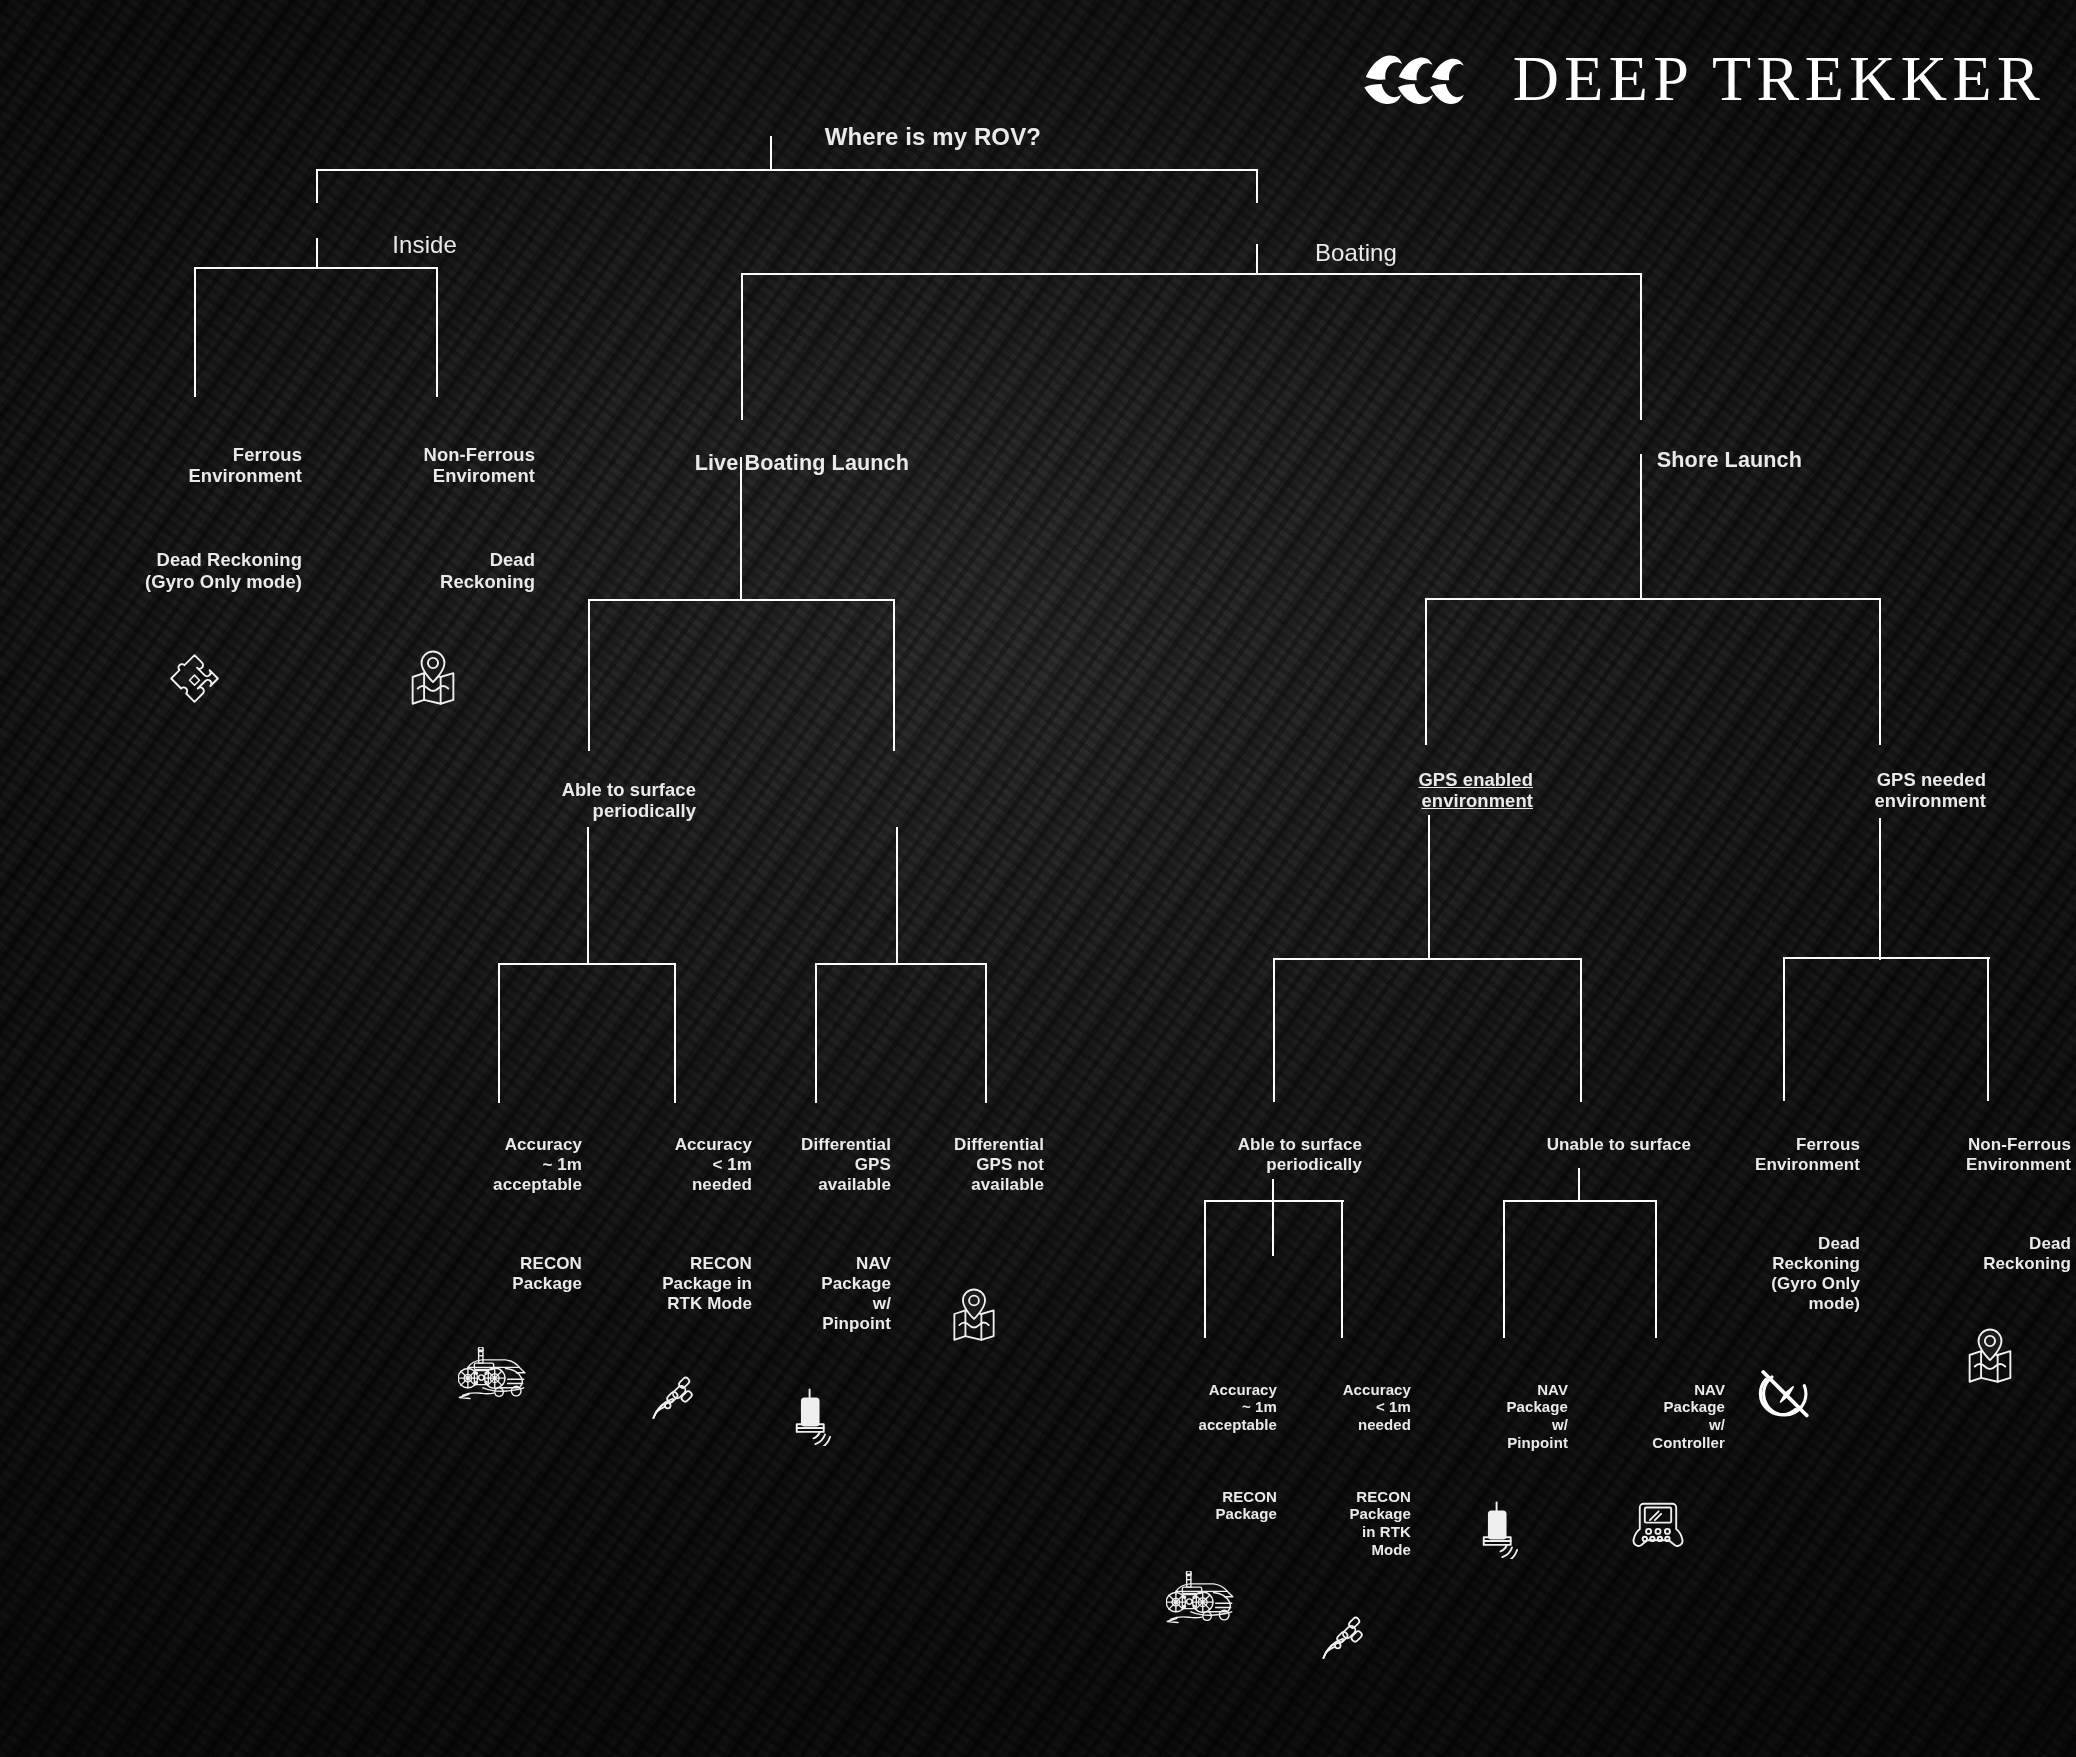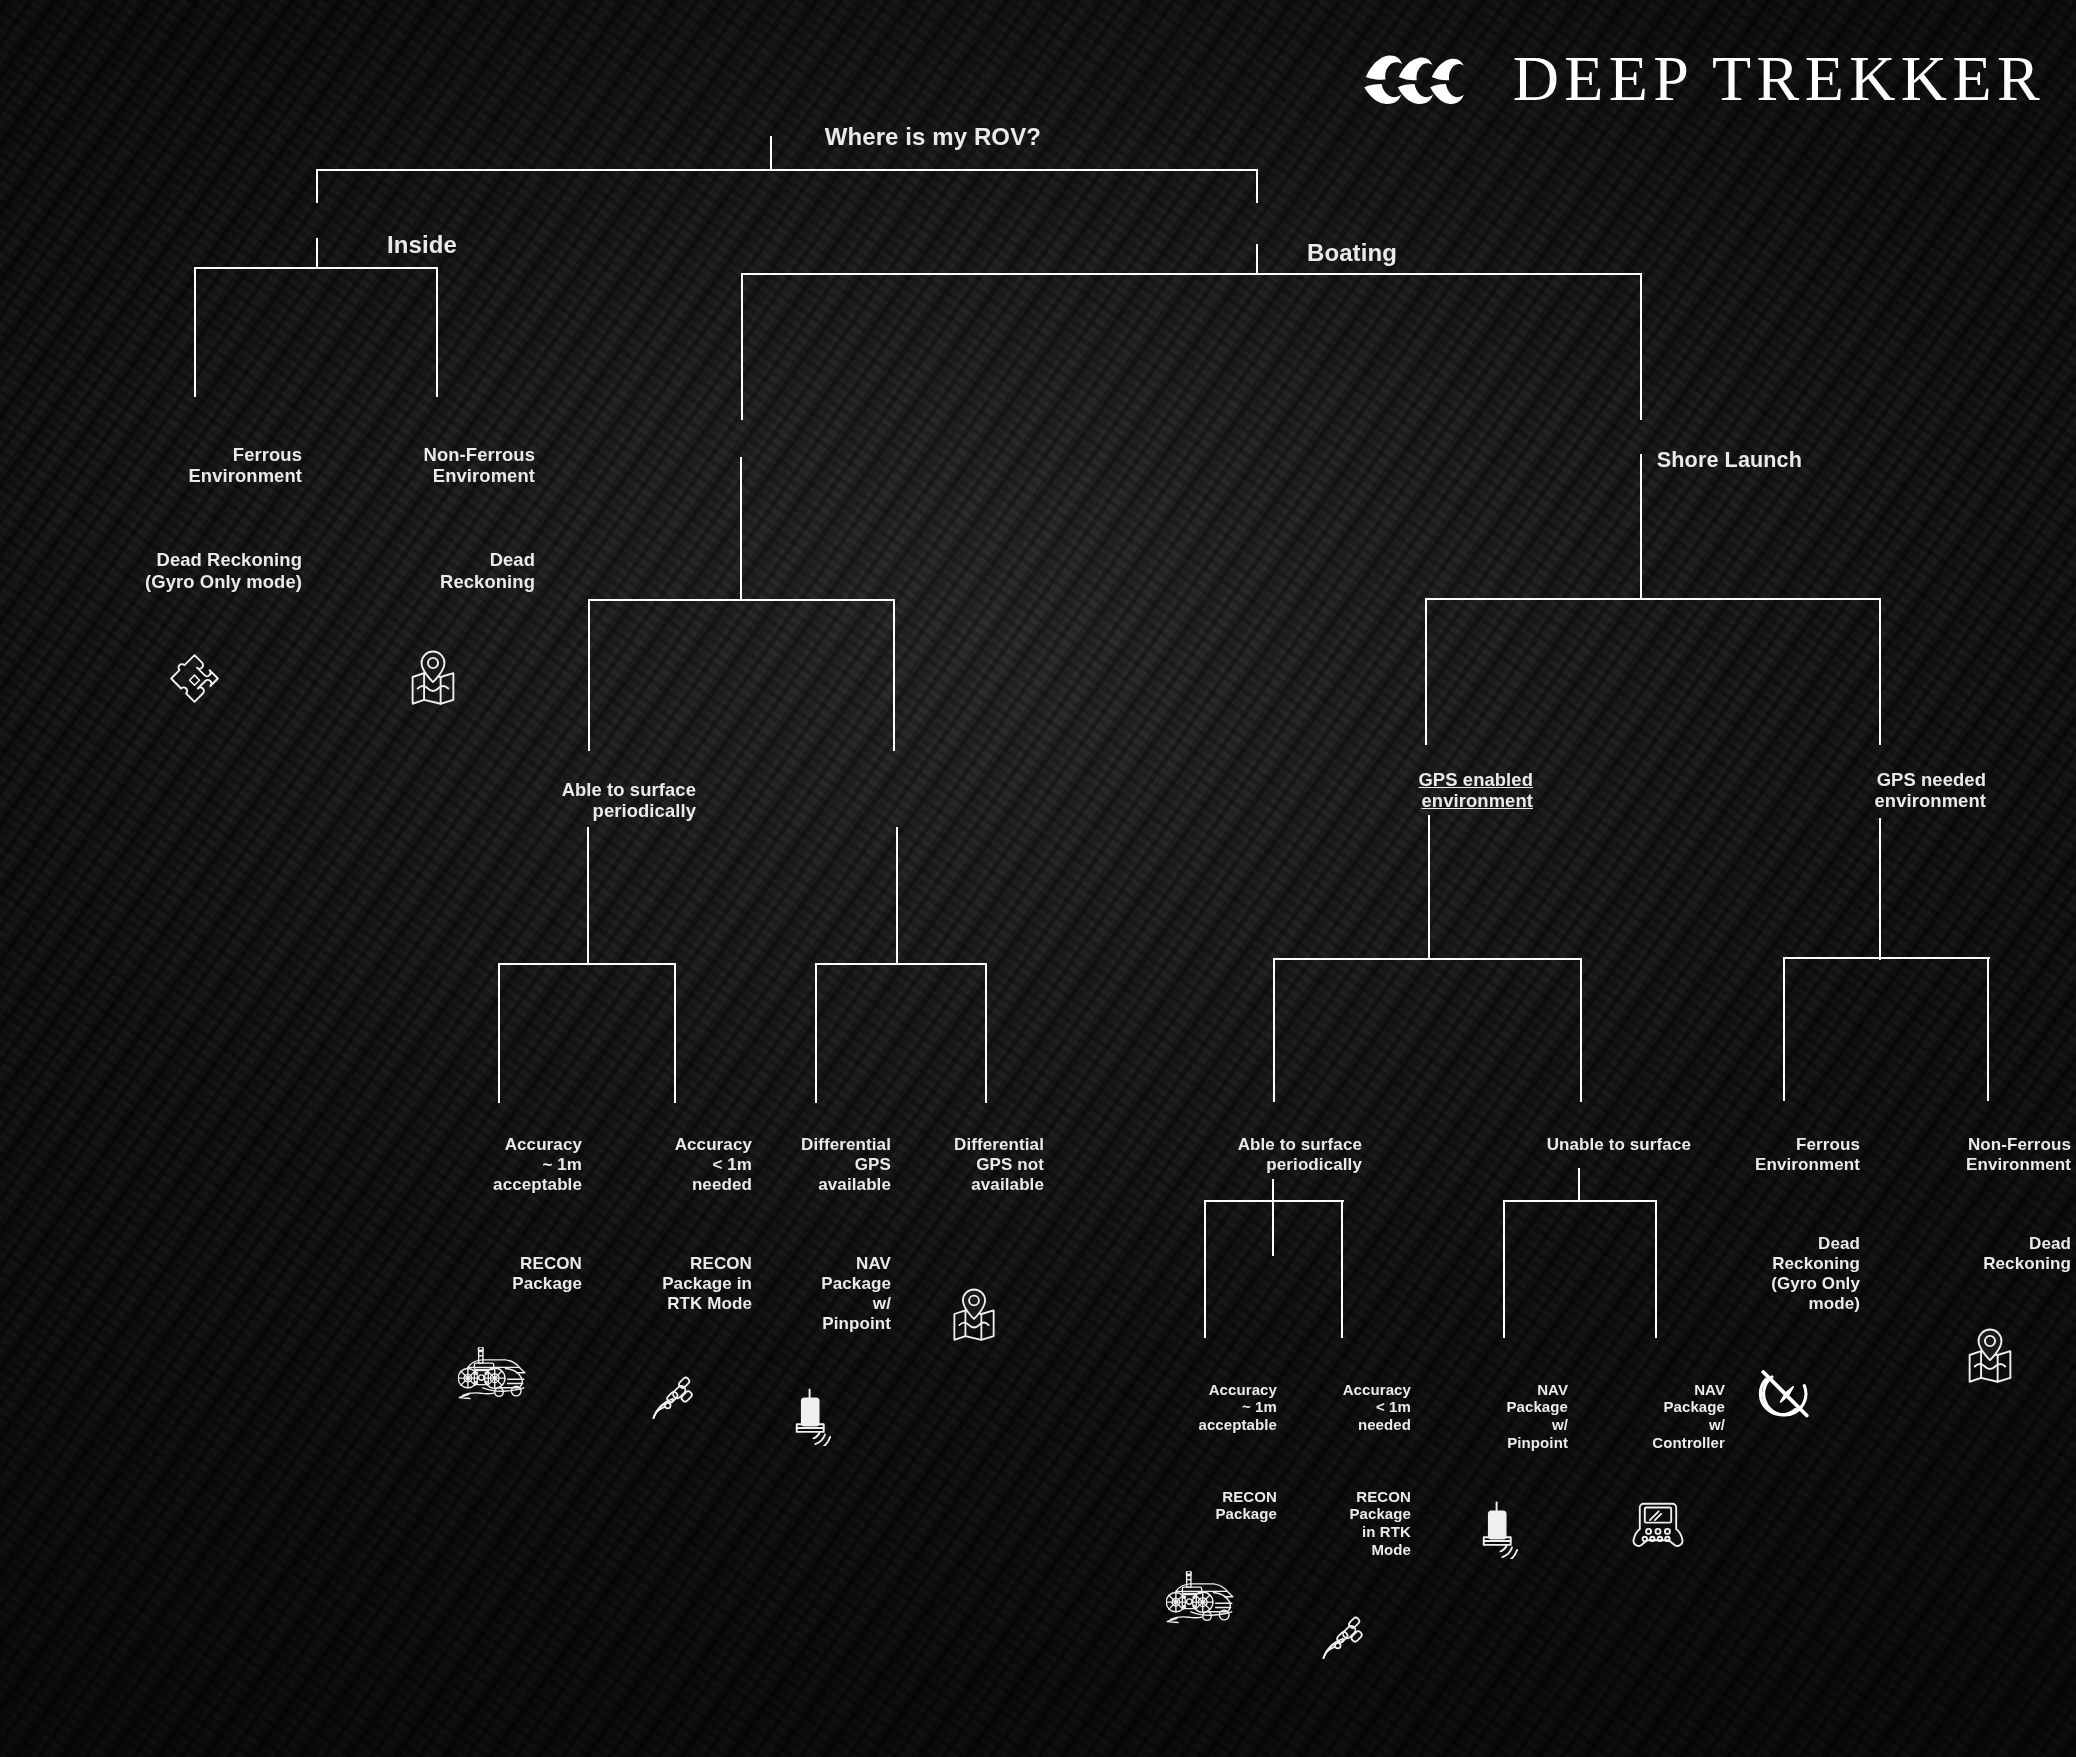--- a/index.html
+++ b/index.html
@@ -74,21 +74,21 @@
     position: absolute;
     text-align: right;
     color: #eaeaea;
     line-height: 1.18;
     letter-spacing: 0.1px;
     white-space: pre-line;
   }
   .node .title { font-weight: 700; }
 
   .lvl-root  { font-size: 24px; font-weight: 700; }
-  .lvl-1     { font-size: 24px; font-weight: 700; }
+  .lvl-1     { font-size: 24px; font-weight: 400; }
   .lvl-2     { font-size: 21.6px; font-weight: 700; }
   .lvl-3     { font-size: 18.4px; font-weight: 700; }
   .lvl-4     { font-size: 17px; font-weight: 700; }
   .lvl-5     { font-size: 15px; font-weight: 700; }
 
   .answer { font-weight: 700; }
 
   .gap-lg { height: 18.4px; }
   .gap-sm { height: 13px; }
 
@@ -188,20 +188,23 @@
         <circle cx="40" cy="22" r="8"></circle>
       </svg>
     </div>
   </div>
 
   <div class="ln v" style="left:1256px; top:244px; height:30px;"></div>
   <div class="ln h" style="left:741px; top:273px; width:901px;"></div>
   <div class="ln v" style="left:741px; top:273px; height:147px;"></div>
   <div class="ln v" style="left:1640px; top:273px; height:147px;"></div>
 
+  <div class="node lvl-2" style="left:574px; top:425px; width:335px;">
+    <div class="title">Live Boating Launch</div>
+  </div>
   <div class="node lvl-2" style="left:1478px; top:422px; width:324px;">
     <div class="title">Shore Launch</div>
   </div>
 
   <div class="ln v" style="left:740px; top:457px; height:144px;"></div>
   <div class="ln h" style="left:588px; top:599px; width:307px;"></div>
   <div class="ln v" style="left:588px; top:599px; height:152px;"></div>
   <div class="ln v" style="left:893px; top:599px; height:152px;"></div>
 
   <div class="ln v" style="left:1640px; top:454px; height:146px;"></div>

